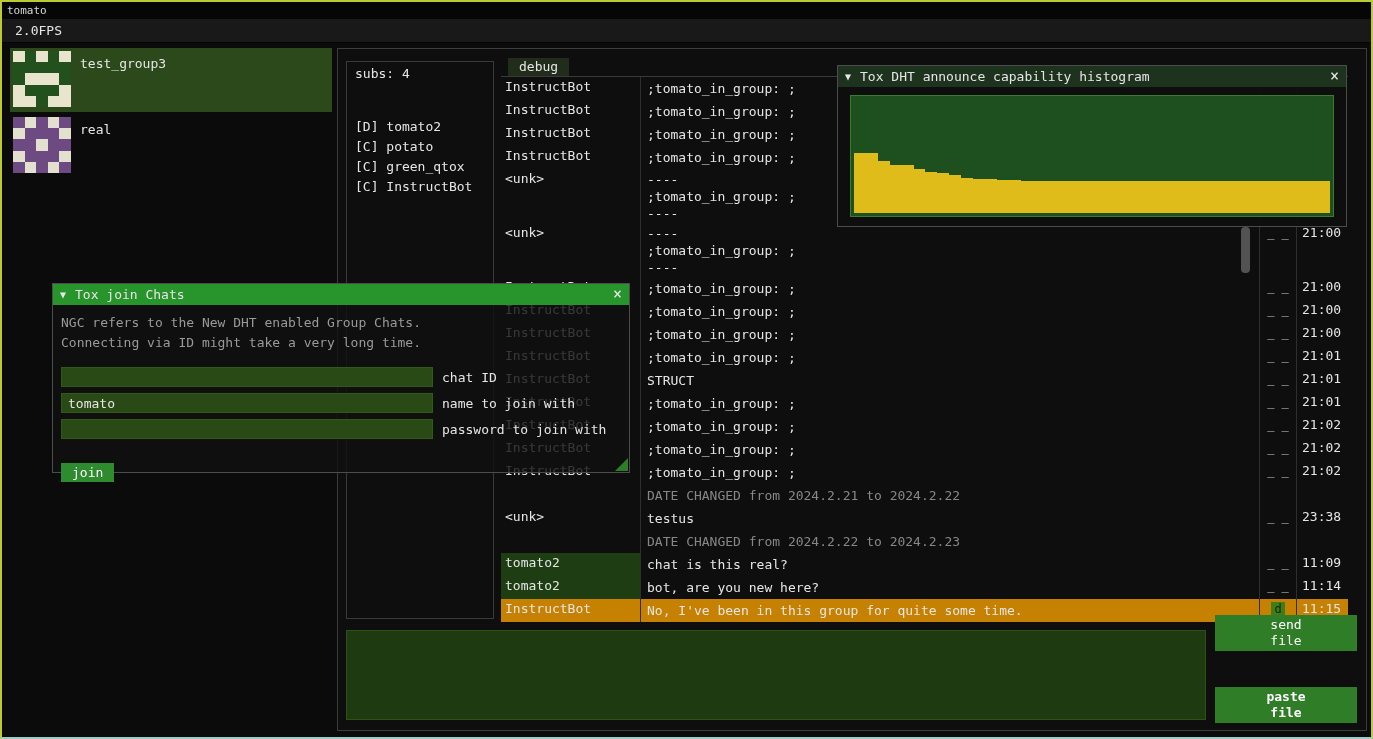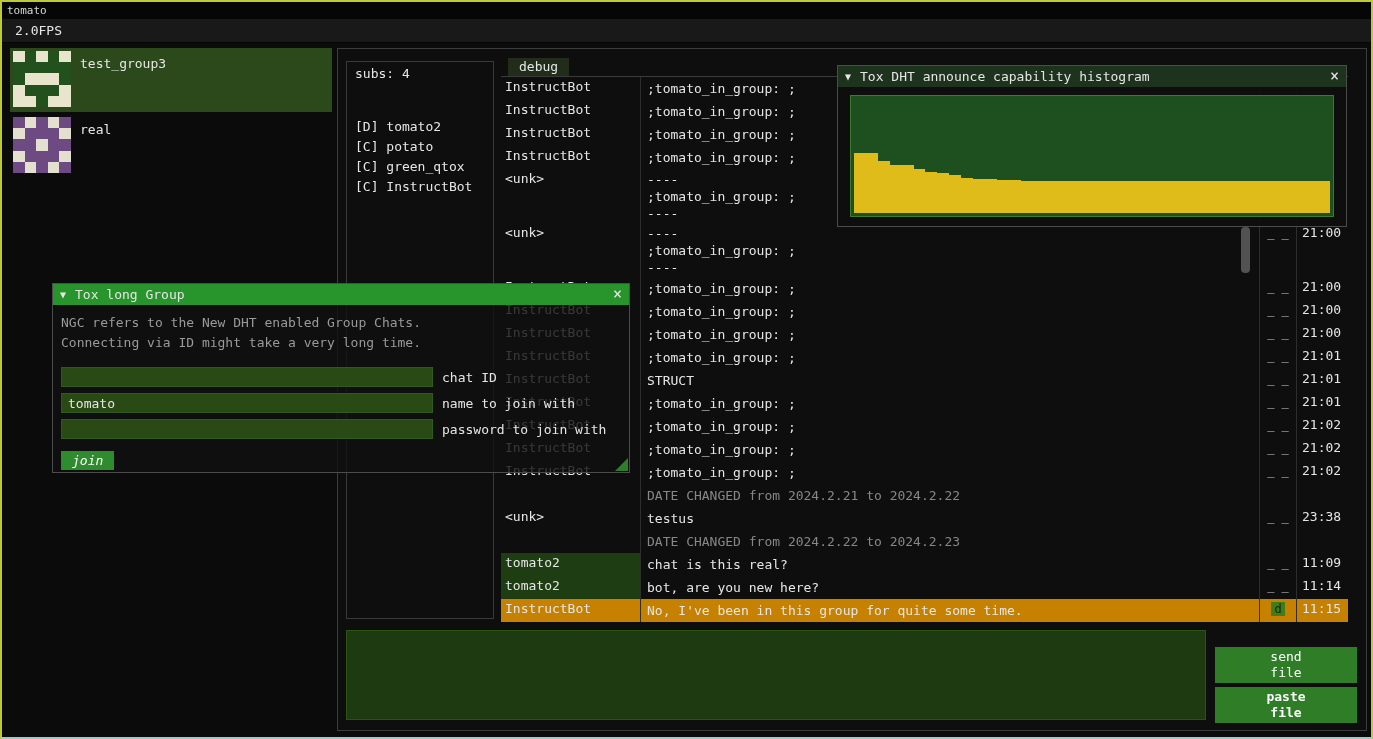--- a/index.html
+++ b/index.html
@@ -44,37 +44,37 @@
   .msg-row.system .message{color:#878787;}
   .msg-row.highlight{background:#c68100;}
   .chip-green{background:#1f3d12;}
   .sender.chip-green{padding:2px 0 0 4px;}
   .chip{background:#3f7d1c;color:#12290a;padding:0 3px;}
   .scroll-thumb{position:absolute;left:903px;top:178px;width:9px;height:46px;background:#525252;border-radius:4px;}
   
   .input-box{position:absolute;left:8px;top:581px;width:860px;height:90px;background:#1d3a11;border:1px solid #2c5214;box-sizing:border-box;}
   .file-btn{position:absolute;left:877px;width:142px;height:36px;background:#2f7d27;color:#fff;
     display:flex;align-items:center;justify-content:center;text-align:center;white-space:pre-line;line-height:16px;cursor:default;}
-  .send-btn{top:598px;}
+  .send-btn{top:566px;}
   .paste-btn{top:638px;font-weight:bold;}
   
   .float-win{position:absolute;border:1px solid #4c4c4c;box-sizing:border-box;}
   .win-titlebar{height:21px;display:flex;align-items:center;padding:0 7px;gap:9px;box-sizing:border-box;}
   .win-title{flex:1;white-space:nowrap;overflow:hidden;}
   .collapse-arrow{font-size:10px;color:#e8e8e8;}
   .close-x{color:#e8e8e8;font-size:15px;line-height:15px;cursor:default;}
   .join-window{left:50px;top:281px;width:578px;height:190px;z-index:20;background:rgba(16,16,16,0.82);}
   .join-window .win-titlebar{background:#28942c;}
   .join-body{padding:8px;position:relative;height:calc(100% - 21px);box-sizing:border-box;}
   .join-info div{color:#9a9a9a;line-height:20px;}
   .join-fields{margin-top:11px;}
   .field-row{display:flex;align-items:center;height:26px;gap:9px;}
   .field-row input{width:372px;height:20px;background:#294a15;border:1px solid #30591a;color:#e6e6e6;
     font-family:"DejaVu Sans Mono",monospace;font-size:13px;padding:0 6px;box-sizing:border-box;outline:none;}
-  .join-btn{display:inline-block;margin-top:9px;padding:2px 11px;background:#2e8b2e;color:#fff;cursor:default;font-style:italic;}
+  .join-btn{display:inline-block;margin-top:21px;padding:2px 11px;background:#2e8b2e;color:#fff;cursor:default;}
   .resize-grip{position:absolute;right:1px;bottom:1px;width:0;height:0;
     border-left:13px solid transparent;border-bottom:13px solid #2e7d28;}
   .hist-window{left:835px;top:63px;width:510px;height:162px;z-index:15;background:rgba(14,14,14,0.93);}
   .hist-window .win-titlebar{background:#1d331d;}
   .hist-plot{position:absolute;left:12px;top:29px;width:484px;height:122px;background:#1e4f1e;
     border:1px solid #3f7a2f;box-sizing:border-box;display:flex;align-items:flex-end;padding:3px;gap:0;}
   .hbar{flex:1;background:#e0bc1a;}
 </style>
 </head>
 <body>
@@ -384,21 +384,21 @@
         <div class="hbar" style="height: 28%;"></div>
         <div class="hbar" style="height: 28%;"></div>
         <div class="hbar" style="height: 28%;"></div>
         <div class="hbar" style="height: 28%;"></div>
       </div>
   </div>
 
   <div class="float-win join-window">
     <div class="win-titlebar">
       <span class="collapse-arrow">▼</span>
-      <span class="win-title">Tox long Group</span>
+      <span class="win-title">Tox join Chats</span>
       <span class="close-x">×</span>
     </div>
     <div class="join-body">
       <div class="join-info">
 
           <div>NGC refers to the New DHT enabled Group Chats.</div>
 
           <div>Connecting via ID might take a very long time.</div>
         </div>
       <div class="join-fields">

